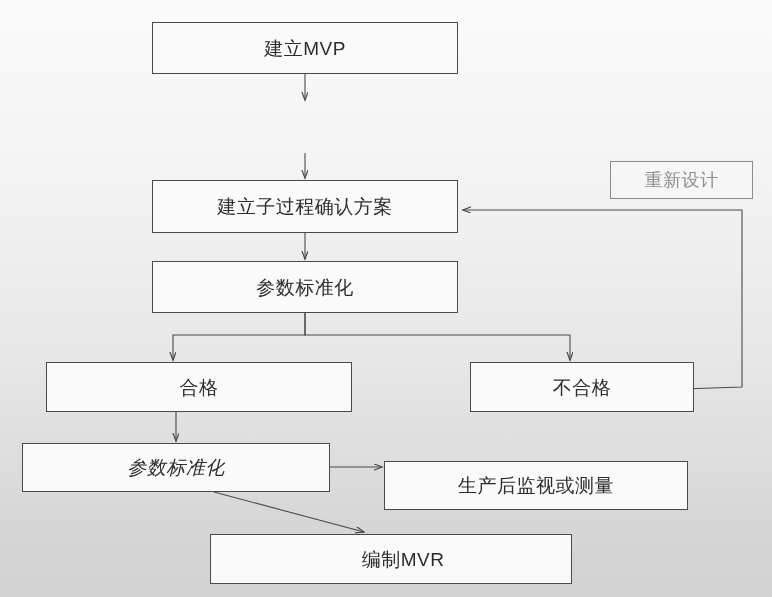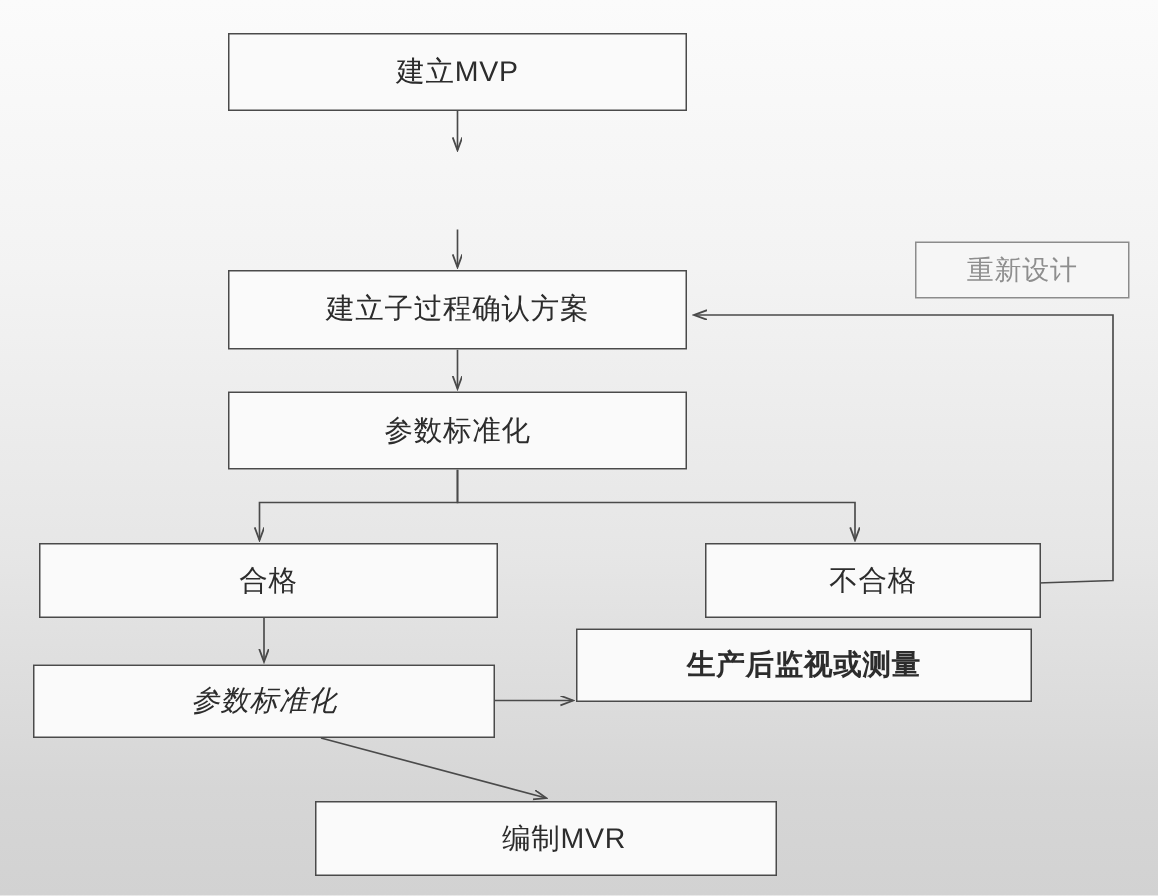--- a/index.html
+++ b/index.html
@@ -93,37 +93,37 @@
 
 
   <div class="node" style="left:152px; top:180px; width:306px; height:53px;">
     <span class="node-label">建立子过程确认方案</span>
   </div>
 
   <div class="node" style="left:152px; top:261px; width:306px; height:52px;">
     <span class="node-label">参数标准化</span>
   </div>
 
-  <div class="node" style="left:26px; top:362px; width:306px; height:50px;">
+  <div class="node" style="left:46px; top:362px; width:306px; height:50px;">
     <span class="node-label">合格</span>
   </div>
 
   <div class="node" style="left:458px; top:362px; width:224px; height:50px;margin-left:12px;">
     <span class="node-label">不合格</span>
   </div>
 
   <div class="node" style="left:22px; top:443px; width:308px; height:49px;font-style:italic;">
     <span class="node-label">参数标准化</span>
   </div>
 
-  <div class="node" style="left:384px; top:419px; width:304px; height:49px;font-weight:bold;">
+  <div class="node" style="left:384px; top:461px; width:304px; height:49px;">
     <span class="node-label">生产后监视或测量</span>
   </div>
 
-  <div class="node" style="left:210px; top:534px; width:308px; height:50px;padding-left:24px;">
+  <div class="node" style="left:210px; top:534px; width:362px; height:50px;padding-left:24px;">
     <span class="node-label">编制MVR</span>
   </div>
 
   <div class="node ghost" style="left:610px; top:161px; width:143px; height:38px;">
     <span class="node-label">重新设计</span>
   </div>
 
 </div>
 
 </body></html>

